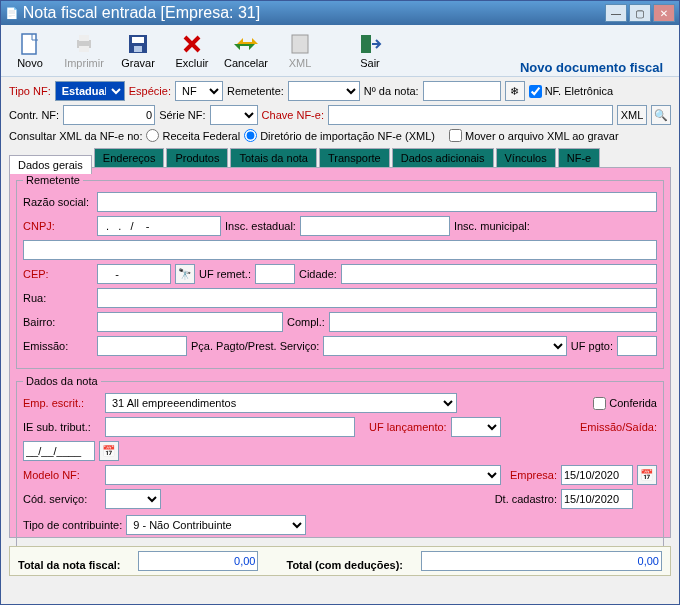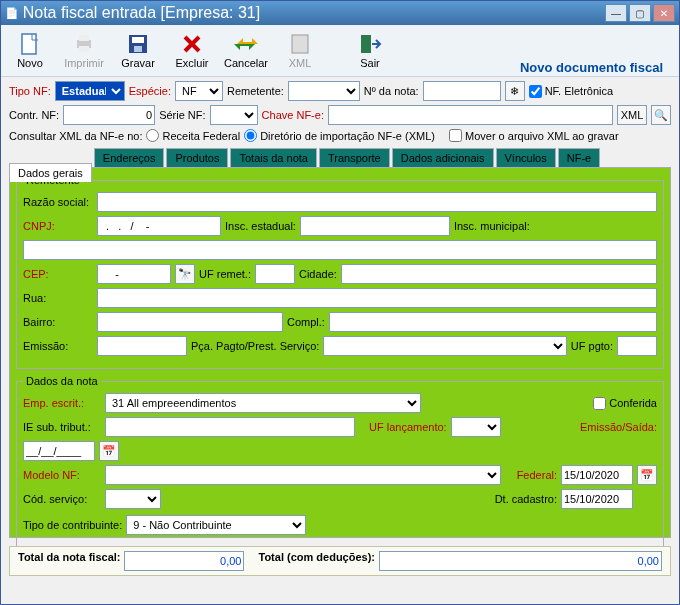--- a/index.html
+++ b/index.html
@@ -19,25 +19,25 @@
 .row { display: flex; align-items: center; margin-bottom: 4px; gap: 4px; flex-wrap: wrap; }
 .lbl { white-space: nowrap; }
 .red { color: #b80000; }
 input[type=text], select { height: 20px; border: 1px solid #7f9db9; background: #fff; font-size: 11px; padding: 0 2px; }
 select { background: #fff; }
 .combo-blue { background: #0047ba !important; color: #fff; font-weight: bold; }
 .iconbtn { width: 20px; height: 20px; border: 1px solid #7f9db9; background: #f6f6f6; display: inline-flex; align-items: center; justify-content: center; cursor: pointer; font-size: 11px; }
 .radio, .check { display: inline-flex; align-items: center; gap: 3px; }
 .tabs { display: flex; border-bottom: 1px solid #aab; margin-top: 6px; }
 .tab { padding: 3px 8px; border: 1px solid #aab; border-bottom: none; margin-right: 2px; background: #0f766e; cursor: pointer; font-size: 11px; }
-.tab.active { background: #fff; position: relative; top: 15px; }
-.panel { border: 1px solid #aab; border-top: none; padding: 6px; background: #84cc16; height: 370px; }
+.tab.active { background: #fff; position: relative; top: 7px; }
+.panel { border: 1px solid #aab; border-top: none; padding: 6px; background: #f9a8d4; height: 370px; }
 fieldset { border: 1px solid #aab; padding: 6px 6px 8px 6px; margin-bottom: 6px; }
 legend { padding: 0 3px; }
-.totalsbar { display: flex; align-items: flex-start; padding: 4px 8px; background: #f9faf2; border: 1px solid #c4c4a4; margin-top: 8px; gap: 4px; }
+.totalsbar { display: flex; align-items: flex-end; padding: 4px 8px; background: #f9faf2; border: 1px solid #c4c4a4; margin-top: 8px; gap: 18px; }
 .totalsbar .toval { text-align: right; color: #0040d8; }
 </style>
 </head>
 <body>
 
 <div class="window">
   <div class="titlebar">
     <span>📄</span>
     <span class="title">Nota fiscal entrada [Empresa: 31]</span>
     <span class="winbtn">—</span>
@@ -193,39 +193,39 @@
           <select style="flex:1"><option></option></select>
           <span class="lbl">UF pgto:</span>
           <input type="text" style="width: 40px;" value="">
         </div>
       </fieldset>
 
       <fieldset>
         <legend>Dados da nota</legend>
         <div class="row">
           <span class="lbl red" style="width:78px">Emp. escrit.:</span>
-          <select style="width:316px"><option>31  All empreeendimentos</option></select>
+          <select style="width:352px"><option>31  All empreeendimentos</option></select>
           <label class="check" style="margin-left:auto">
               <input type="checkbox" style="">
               <span>Conferida</span>
             </label>
         </div>
         <div class="row">
           <span class="lbl" style="width:78px">IE sub. tribut.:</span>
           <input type="text" style="width: 250px;" value="">
           <span class="lbl red" style="margin-left:10px">UF lançamento:</span>
           <select style="width:50px"><option></option></select>
           <span class="lbl red" style="margin-left:auto">Emissão/Saída:</span>
           <input type="text" style="width: 72px;" value="__/__/____">
           <span class="iconbtn">📅</span>
         </div>
         <div class="row">
           <span class="lbl red" style="width:78px">Modelo NF:</span>
           <select style="width:396px"><option></option></select>
-          <span class="lbl red" style="margin-left:auto">Federal:</span>
+          <span class="lbl red" style="margin-left:auto">Empresa:</span>
           <input type="text" style="width: 72px;" value="15/10/2020">
           <span class="iconbtn">📅</span>
         </div>
         <div class="row">
           <span class="lbl" style="width:78px">Cód. serviço:</span>
           <select style="width:56px"><option></option></select>
           <span class="lbl" style="margin-left:auto">Dt. cadastro:</span>
           <input type="text" style="width: 72px;" value="15/10/2020">
           <span style="width:20px"></span>
         </div>

